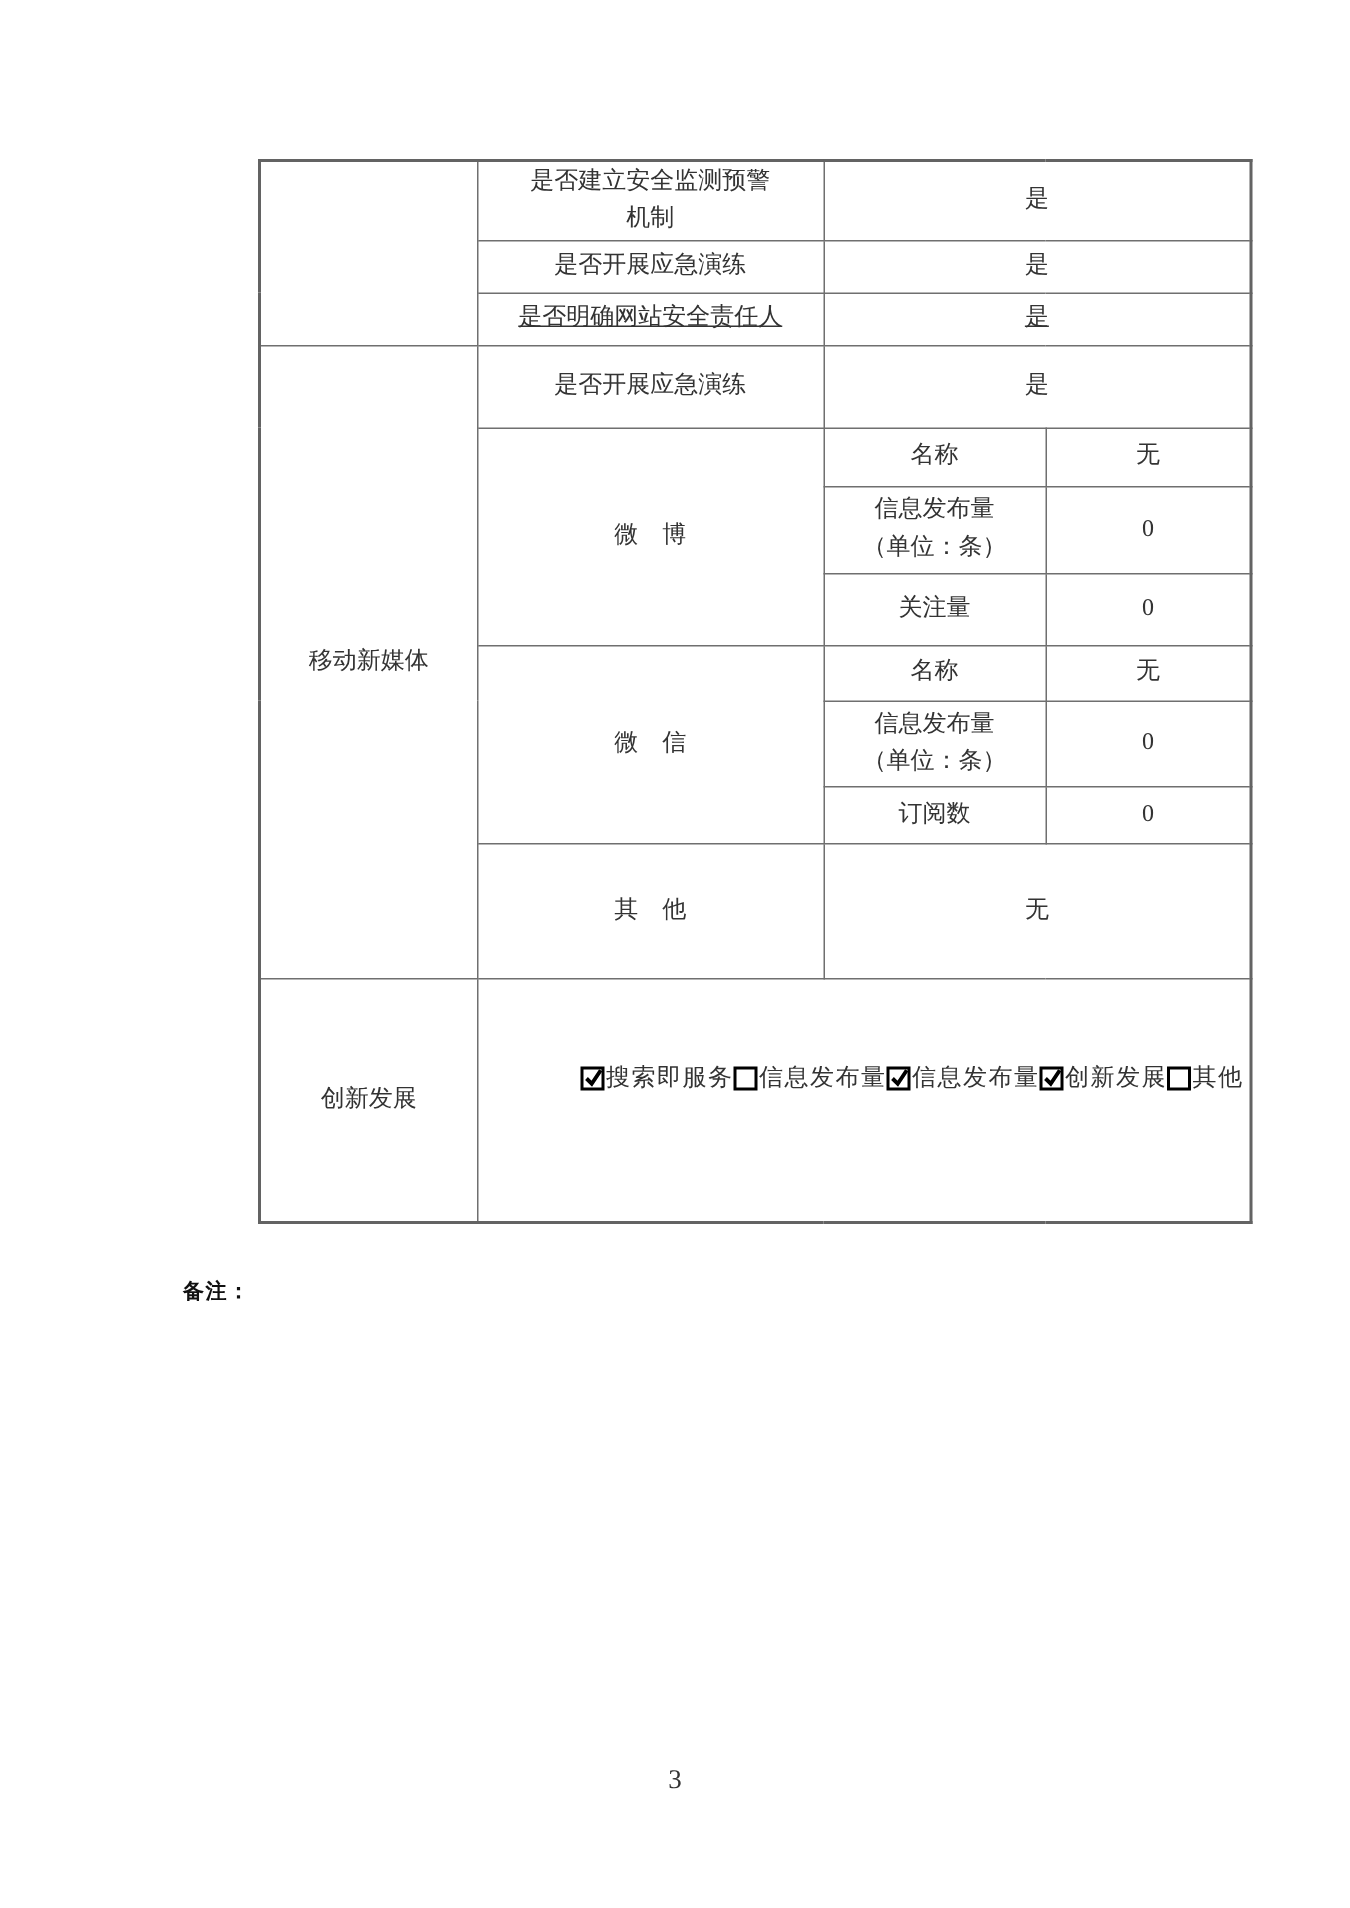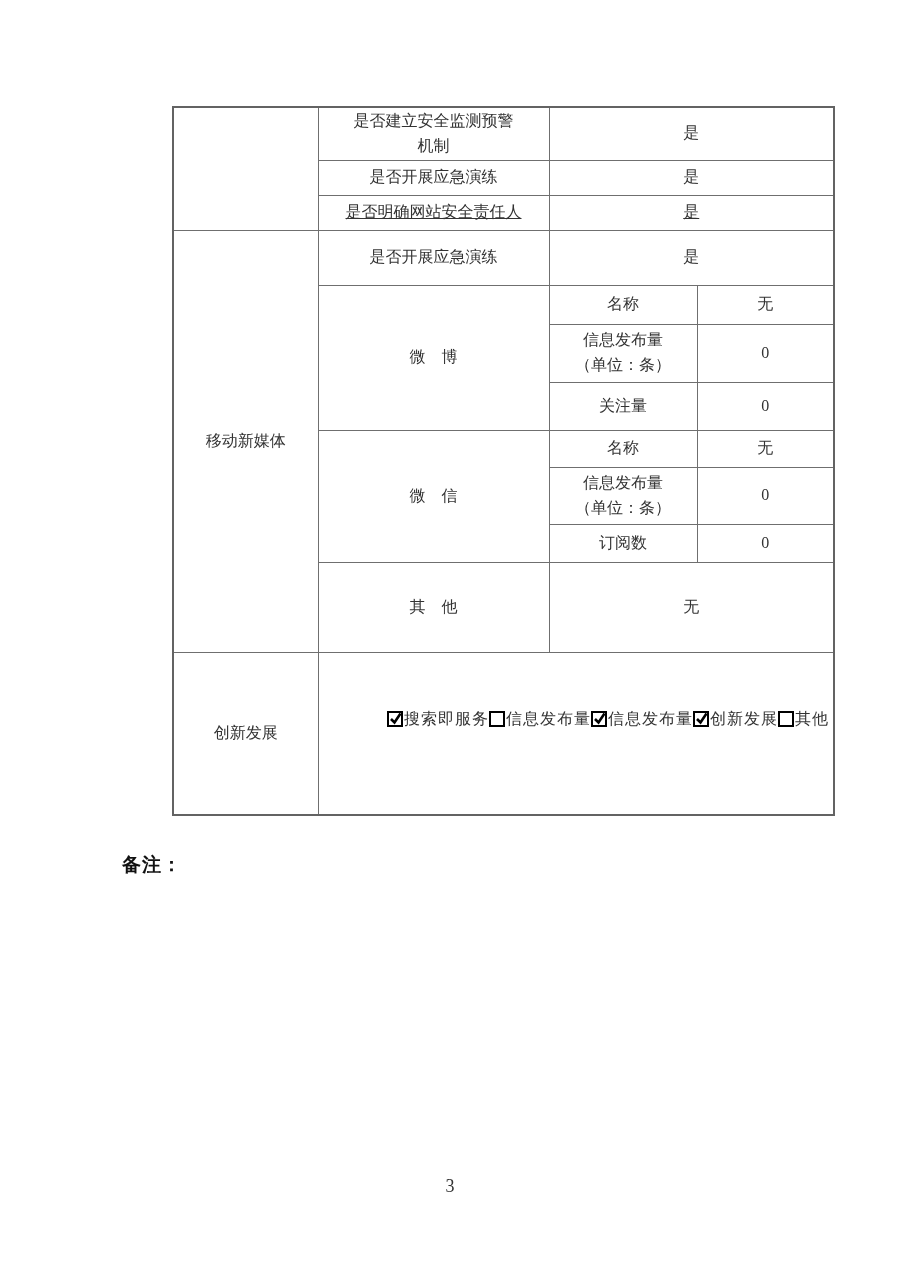--- a/index.html
+++ b/index.html
@@ -72,21 +72,21 @@
   .cb svg { position: absolute; left: -1px; top: -2px; width: 15px; height: 15px; }
   .cb svg path { stroke: #000; stroke-width: 2.6; fill: none; }
   .cb svg { visibility: hidden; }
   .cb[data-checked="true"] svg { visibility: visible; }
   .opt-label { color: #333; }
 
   .notes {
     position: absolute;
     left: 122px;
     top: 852px;
-    font-size: 19px;
+    font-size: 14px;
     font-weight: bold;
     color: #111111;
     letter-spacing: 1px;
   }
   .page-number {
     position: absolute;
     left: 0;
     top: 1176px;
     width: 900px;
     text-align: center;

